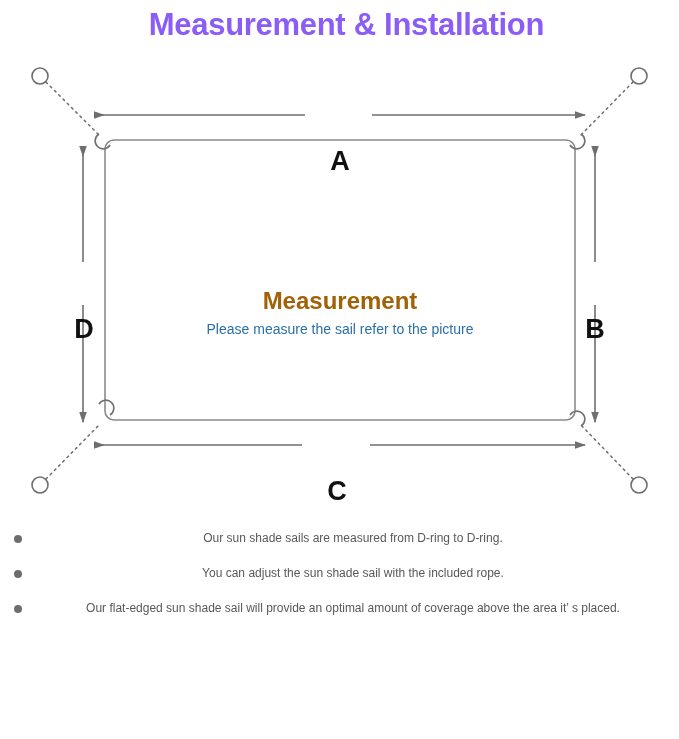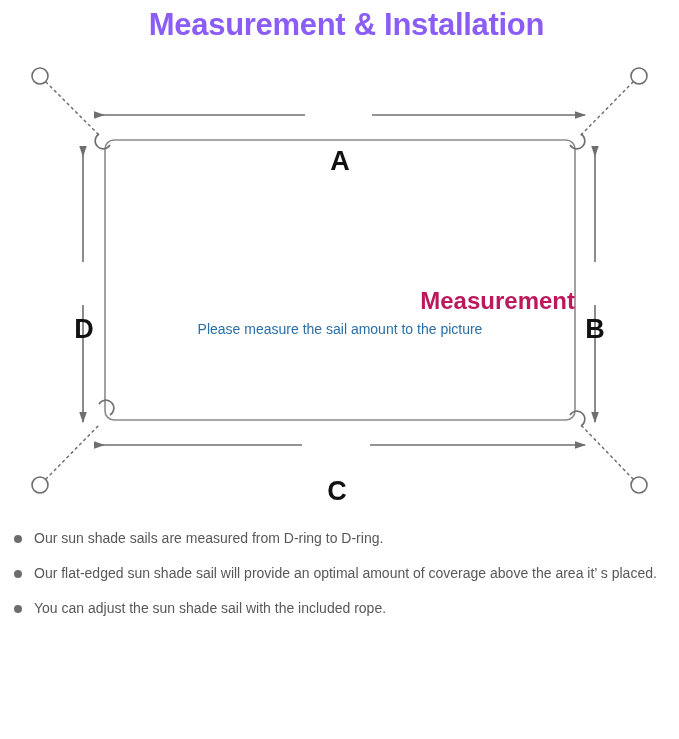--- a/index.html
+++ b/index.html
@@ -40,23 +40,22 @@
     position: absolute;
     left: 105px;
     top: 235px;
     width: 470px;
     text-align: center;
     pointer-events: none;
   }
   #sail-center-title {
     font-size: 24px;
     font-weight: bold;
-    color: #be185d;
+    color: #a16207;
     line-height: 32px;
-    text-align: right;
   }
   #sail-center-sub {
     font-size: 14px;
     color: #2a6fa8;
     line-height: 22px;
     margin-top: 1px;
   }
 
   .dim-label {
     position: absolute;
@@ -77,23 +76,24 @@
     top: 528px;
     width: 660px;
     margin: 0;
     padding: 0;
     list-style: none;
   }
   #notes-list li {
     position: relative;
     padding-left: 22px;
     margin-bottom: 14px;
-    font-size: 14px;
+    font-size: 12px;
     color: #58585a;
     line-height: 21px;
+    text-align: center;
   }
   #notes-list li:before {
     content: "";
     position: absolute;
     left: 2px;
     top: 7px;
     width: 8px;
     height: 8px;
     border-radius: 50%;
     background: #6d6d6f;
@@ -181,21 +181,21 @@
 
   
   <div class="dim-label" id="dim-label-a">A</div>
   <div class="dim-label" id="dim-label-b">B</div>
   <div class="dim-label" id="dim-label-c">C</div>
   <div class="dim-label" id="dim-label-d">D</div>
 
   
   <div id="sail-center-text">
     <div id="sail-center-title">Measurement</div>
-    <div id="sail-center-sub">Please measure the sail amount to the picture</div>
+    <div id="sail-center-sub">Please measure the sail refer to the picture</div>
   </div>
 </div>
 
 <ul id="notes-list">
   <li>Our sun shade sails are measured from D-ring to D-ring.</li>
+  <li>You can adjust the sun shade sail with the included rope.</li>
   <li>Our flat-edged sun shade sail will provide an optimal amount of coverage above the area it’ s placed.</li>
-  <li>You can adjust the sun shade sail with the included rope.</li>
 </ul>
 
 </body></html>

